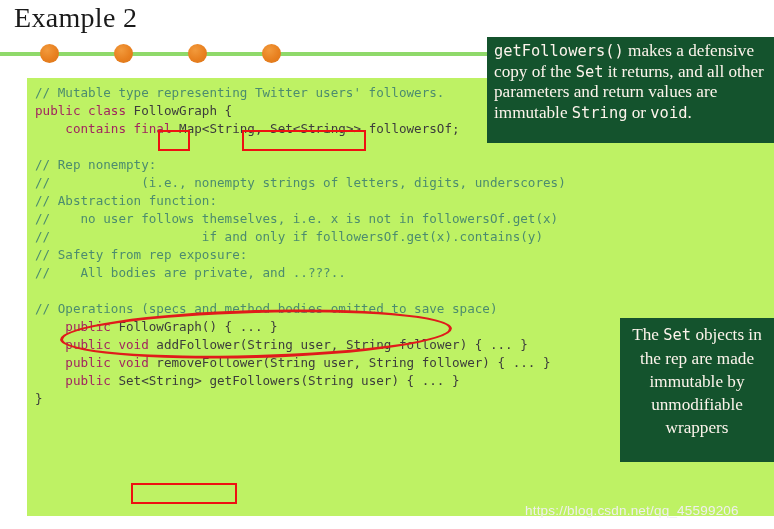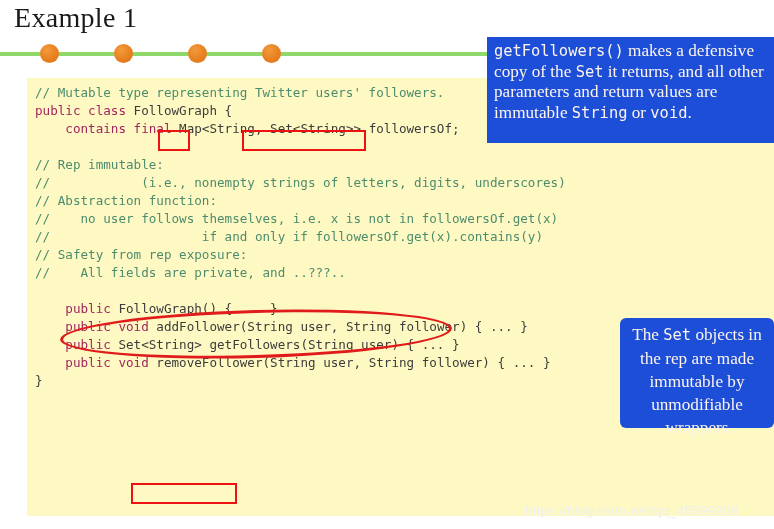--- a/index.html
+++ b/index.html
@@ -45,21 +45,21 @@
     background: radial-gradient(circle at 38% 32%, #f29a3c 0%, #e8801f 55%, #d9741a 100%);
   }
 
   
   #code-block {
     position: absolute;
     left: 27px;
     top: 78px;
     width: 747px;
     height: 438px;
-    background: #fef9c3;
+    background: #bef264;
     box-sizing: border-box;
     padding: 6px 0 0 0;
     overflow: hidden;
   }
   .code-line {
     font-family: "DejaVu Sans Mono", monospace;
     font-size: 12.6px;
     line-height: 18px;
     height: 18px;
     white-space: pre;
@@ -93,21 +93,21 @@
     border: 3px solid #e01b1b;
     border-radius: 50%;
     box-sizing: border-box;
     pointer-events: none;
     transform: rotate(-1.6deg);
   }
 
   
   .callout {
     position: absolute;
-    background: #1d4ed8;
+    background: #14532d;
     color: #fdf4ec;
     box-sizing: border-box;
   }
   .callout .ct {
     font-family: "Liberation Serif", serif;
     font-size: 17.2px;
     line-height: 20.5px;
   }
   .callout .mono {
     font-family: "DejaVu Sans Mono", monospace;
@@ -117,79 +117,79 @@
     left: 487px;
     top: 37px;
     width: 287px;
     height: 106px;
     padding: 4px 6px 0 7px;
   }
   #callout-wrappers {
     left: 620px;
     top: 318px;
     width: 154px;
-    height: 110px;
+    height: 144px;
     padding: 5px 6px 0 6px;
     text-align: center;
-    border-radius: 6px;
   }
   #callout-wrappers .ct { line-height: 23px; }
 
   
   #watermark {
     position: absolute;
     left: 525px;
     top: 503px;
     font-family: "Liberation Sans", sans-serif;
     font-size: 13.5px;
     color: #efefef;
     letter-spacing: 0.2px;
     white-space: nowrap;
   }
 </style>
 </head>
 <body>
 
-<div id="slide-title">Example 1</div>
+<div id="slide-title">Example 2</div>
 
 <div id="progress-rail">
   <span class="rail-dot" style="left:40px"></span>
   <span class="rail-dot" style="left:114px"></span>
   <span class="rail-dot" style="left:188px"></span>
   <span class="rail-dot" style="left:262px"></span>
 </div>
 
 <div id="code-block">
 
   <div class="code-line"><span class="cmt">// Mutable type representing Twitter users' followers.</span></div>
 
   <div class="code-line"><span class="kw">public class </span><span class="typ">FollowGraph {</span></div>
 
   <div class="code-line"><span class="typ">    </span><span class="kw">contains final </span><span class="typ">Map&lt;String, Set&lt;String&gt;&gt; followersOf;</span></div>
 
   <div class="code-line blank"></div>
 
-  <div class="code-line"><span class="cmt">// Rep immutable:</span></div>
+  <div class="code-line"><span class="cmt">// Rep nonempty:</span></div>
   <div class="code-line"><span class="cmt">//            (i.e., nonempty strings of letters, digits, underscores)</span></div>
   <div class="code-line"><span class="cmt">// Abstraction function:</span></div>
   <div class="code-line"><span class="cmt">//    no user follows themselves, i.e. x is not in followersOf.get(x)</span></div>
   <div class="code-line"><span class="cmt">//                    if and only if followersOf.get(x).contains(y)</span></div>
   <div class="code-line"><span class="cmt">// Safety from rep exposure:</span></div>
-  <div class="code-line"><span class="cmt">//    All fields are private, and ..???..</span></div>
+  <div class="code-line"><span class="cmt">//    All bodies are private, and ..???..</span></div>
 
   <div class="code-line blank"></div>
 
+  <div class="code-line"><span class="cmt">// Operations (specs and method bodies omitted to save space)</span></div>
 
   <div class="code-line"><span class="typ">    </span><span class="kw">public </span><span class="typ">FollowGraph() { ... }</span></div>
 
   <div class="code-line"><span class="typ">    </span><span class="kw">public void </span><span class="typ">addFollower(String user, String follower) { ... }</span></div>
 
+  <div class="code-line"><span class="typ">    </span><span class="kw">public void </span><span class="typ">removeFollower(String user, String follower) { ... }</span></div>
+
   <div class="code-line"><span class="typ">    </span><span class="kw">public </span><span class="typ">Set&lt;String&gt; getFollowers(String user) { ... }</span></div>
-
-  <div class="code-line"><span class="typ">    </span><span class="kw">public void </span><span class="typ">removeFollower(String user, String follower) { ... }</span></div>
 
   <div class="code-line"><span class="typ">}</span></div>
 </div>
 
 <div class="red-box" id="box-map"></div>
 <div class="red-box" id="box-set-field"></div>
 <div class="red-box" id="box-set-return"></div>
 
 <div id="red-ellipse"></div>
 

